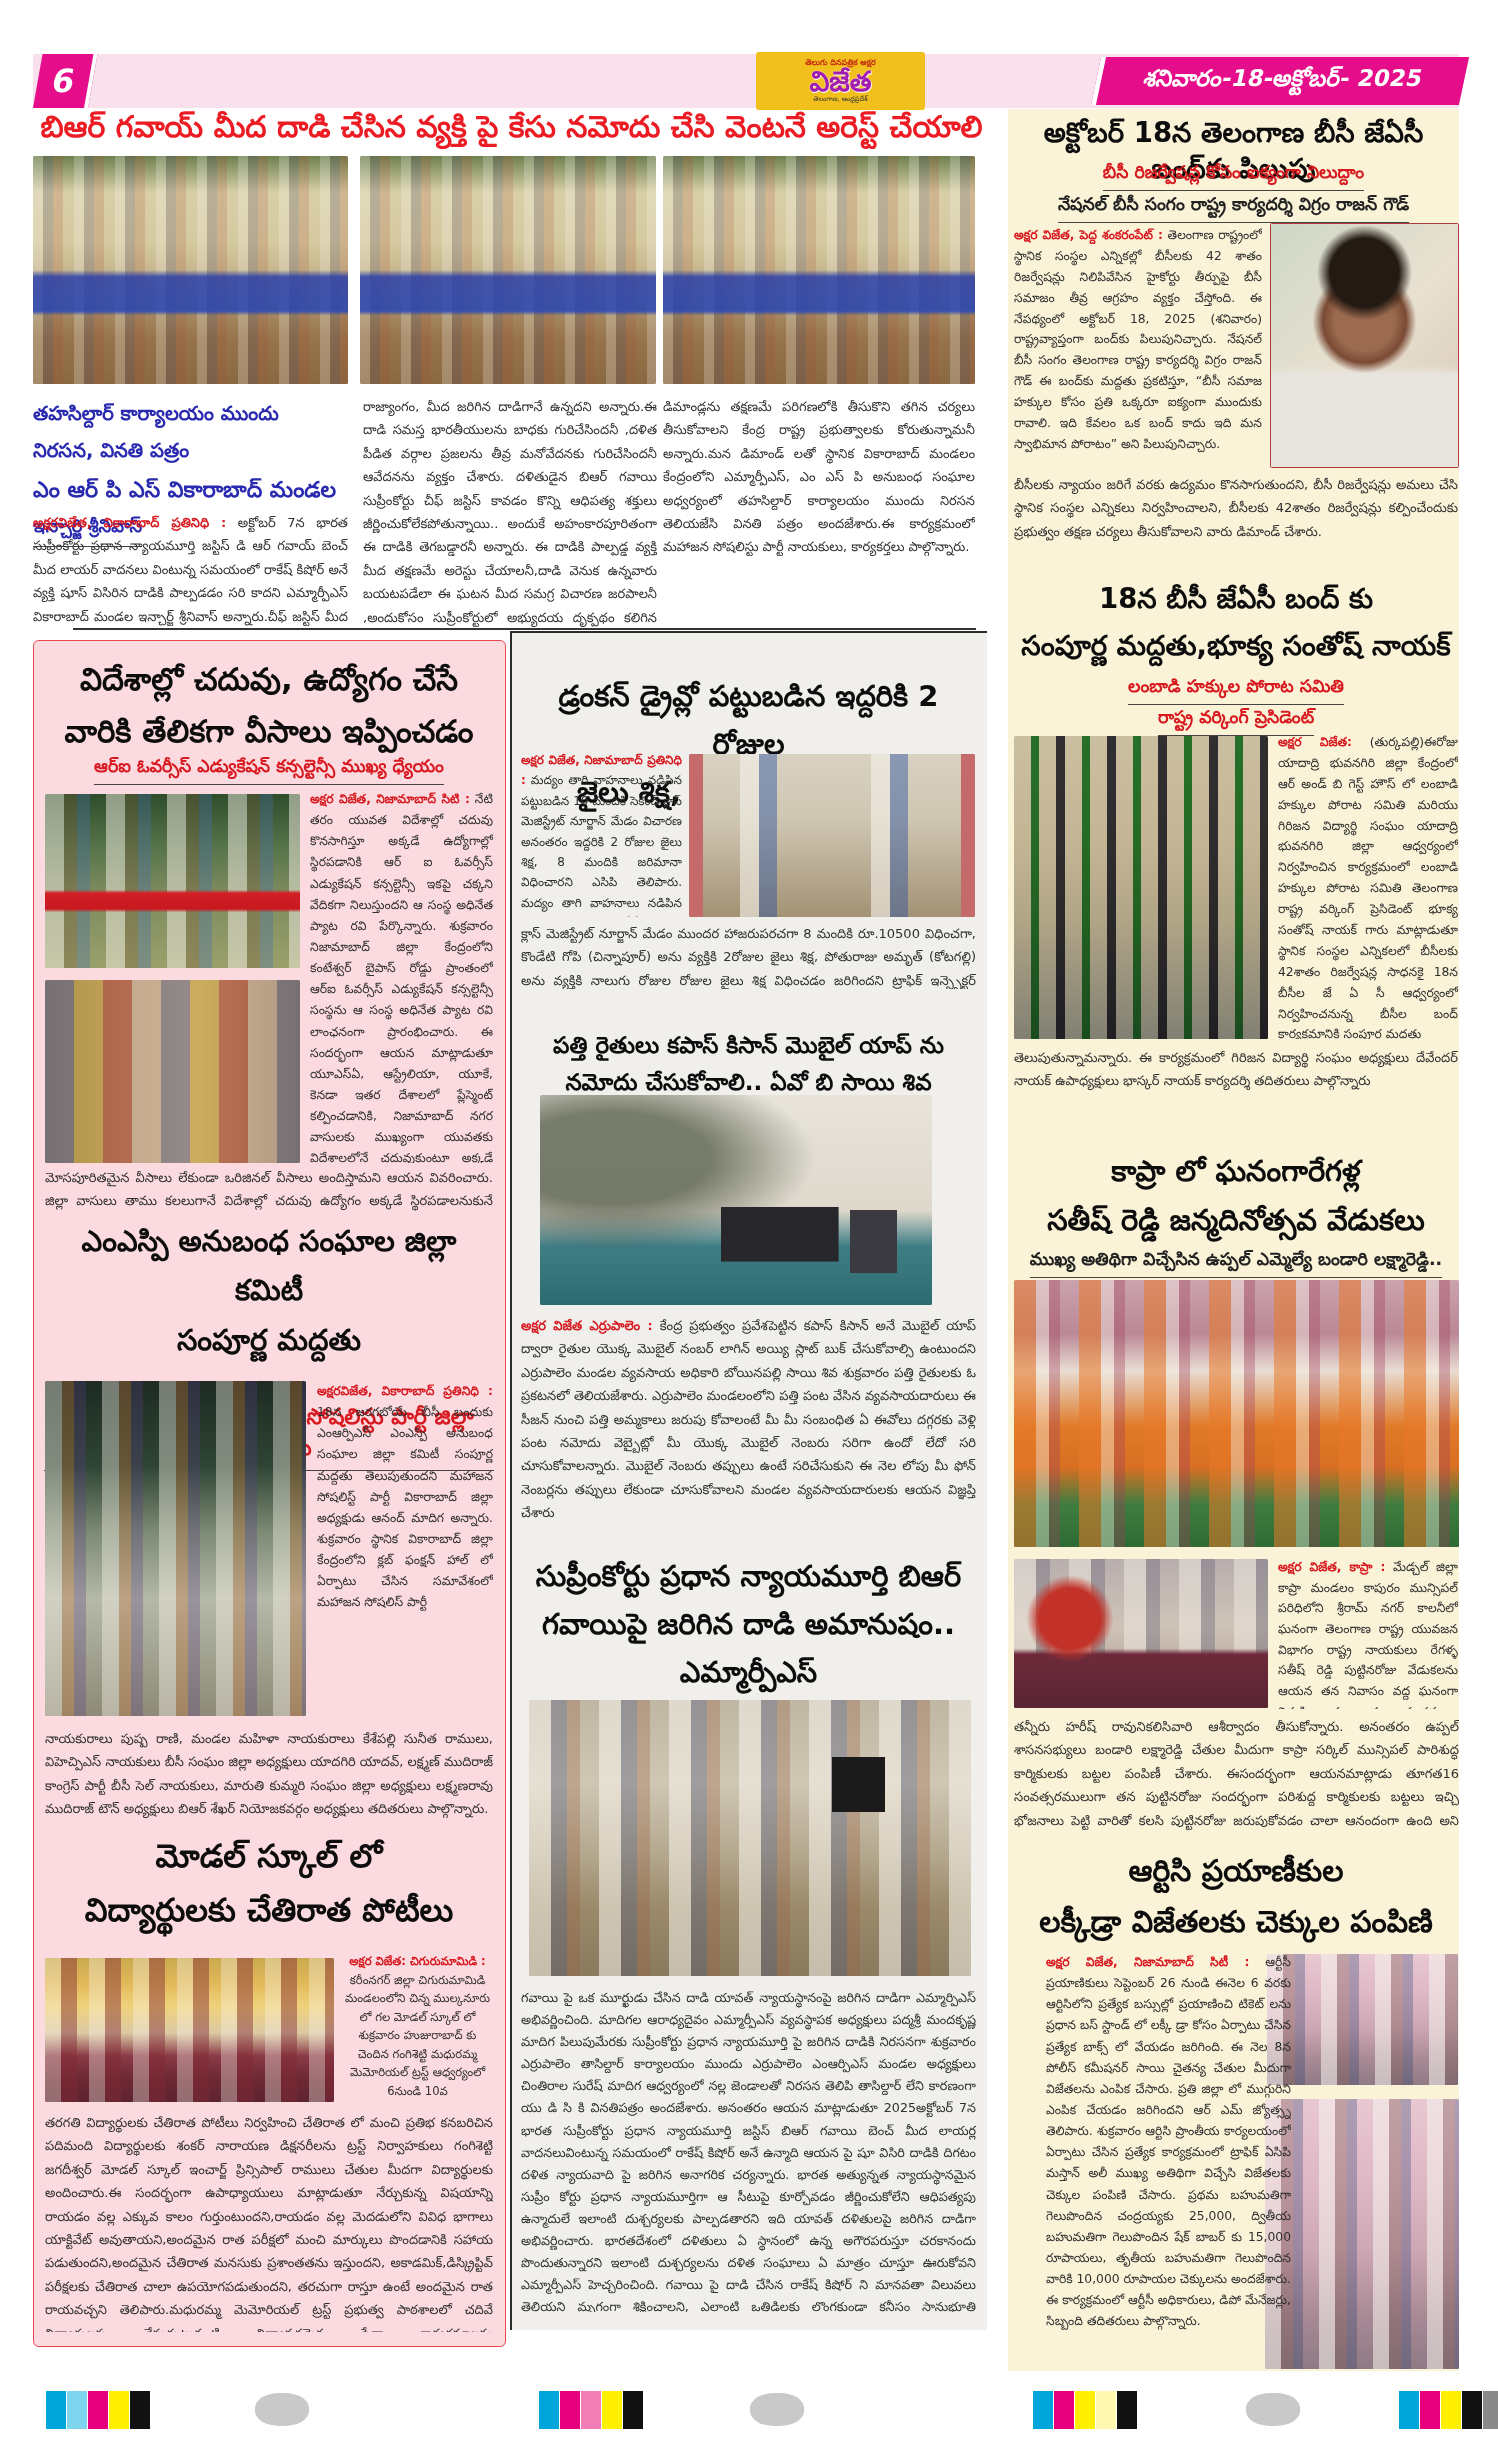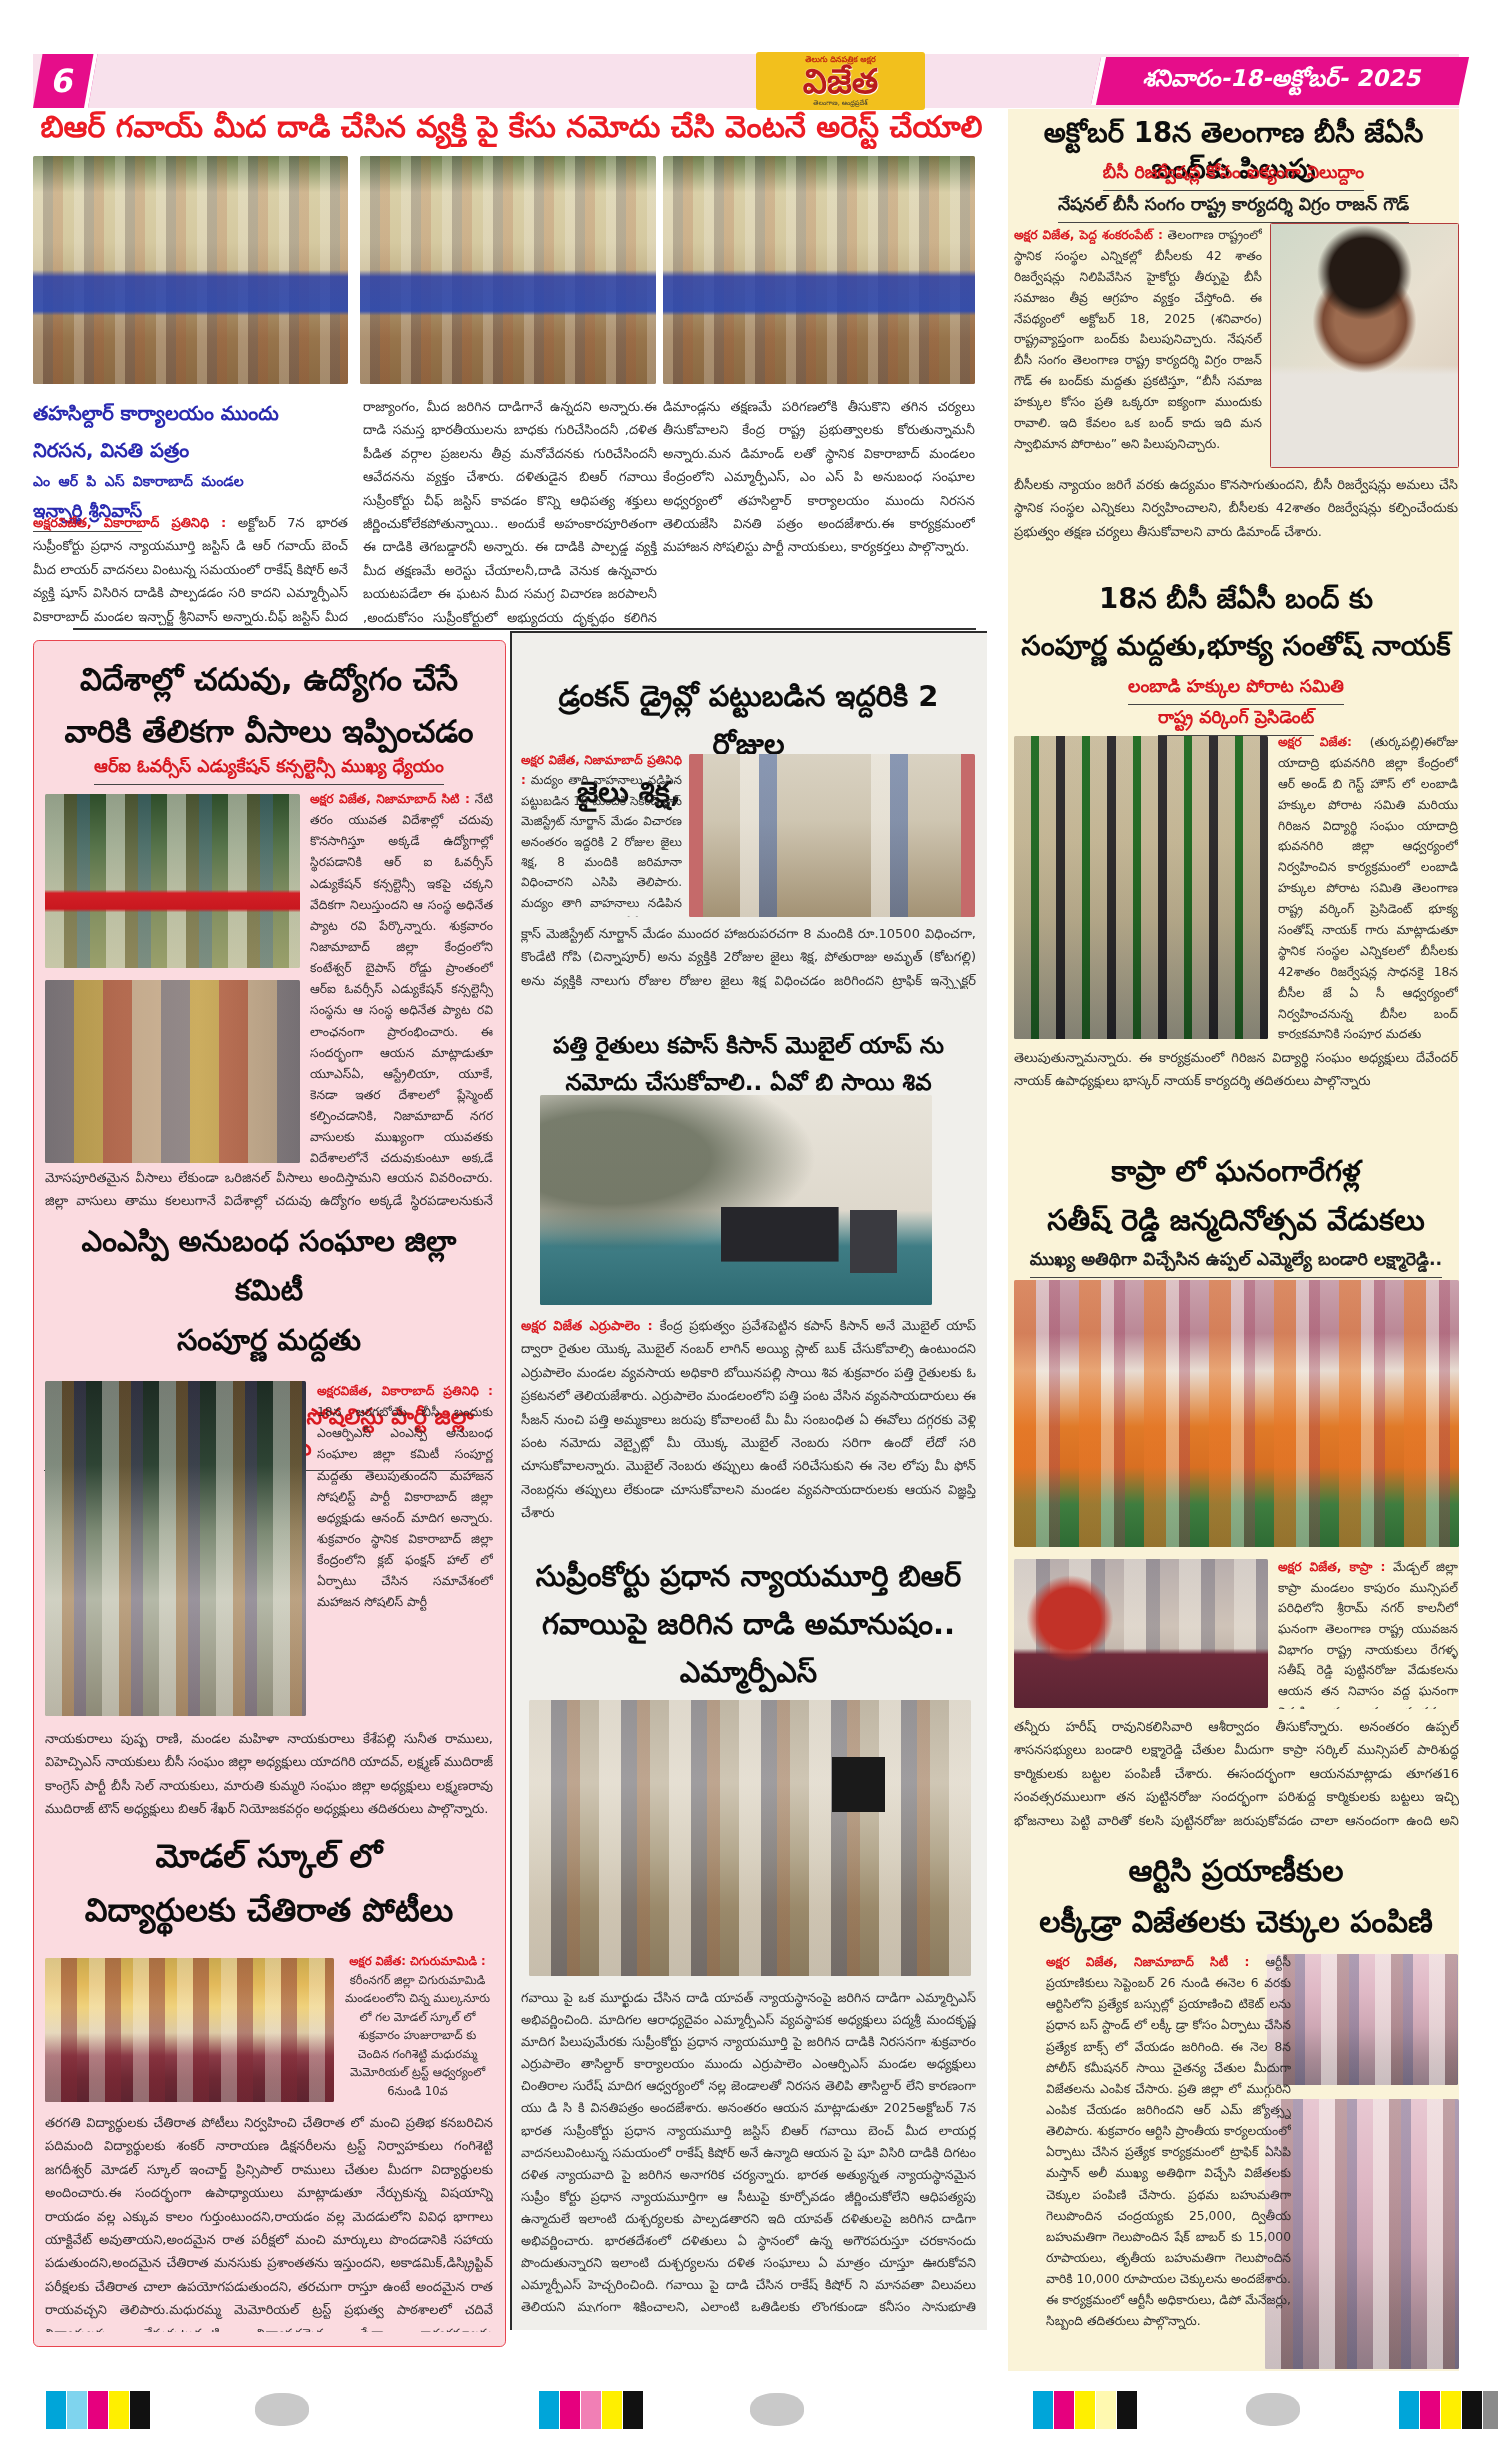--- a/index.html
+++ b/index.html
@@ -8,21 +8,21 @@
   .abs{position:absolute;}
 
   
   .mast-band{left:33px;top:54px;width:1426px;height:54px;background:#f8e1ec;}
   .pagenum{left:33px;top:54px;width:51px;height:54px;background:#e60d8a;transform:skewX(-10deg);
            transform-origin:bottom left;display:flex;align-items:center;justify-content:center;
            color:#fff;font-size:32px;font-weight:bold;border-right:4.4px solid #fff;}
   .logo{left:756px;top:52px;width:169px;height:58px;background:#f2c01d;border-radius:2.9px;
         display:flex;flex-direction:column;align-items:center;justify-content:center;line-height:1.05;}
   .logo-top{font-size:8px;color:#c22a12;font-weight:bold;}
-  .logo-main{font-size:34px;font-weight:800;color:#b91c1c;text-shadow:0 0 1.5px #ffffff,0.7px 0.7px 0 #ffffff;}
+  .logo-main{font-size:28px;font-weight:800;color:#a21caf;text-shadow:0 0 1.5px #ffffff,0.7px 0.7px 0 #ffffff;}
   .logo-sub{font-size:6.5px;color:#333;}
   .dateblk{left:1096px;top:57px;width:363px;height:48px;background:#e60d8a;transform:skewX(-12deg);
            display:flex;align-items:center;justify-content:center;color:#fff;font-size:23px;font-weight:800;
            border-left:5.8px solid #fff;}
   .main-headline{left:40px;top:109px;width:943px;text-align:center;color:#ec1c24;font-weight:800;
                  font-size:30px;line-height:1.2;}
 
   
   .hl-black{color:#0d0d0d;font-weight:800;text-align:center;}
   .subhead-red{color:#d81920;font-weight:700;text-align:center;}
@@ -113,21 +113,21 @@
 
   <div class="abs main-headline">బిఆర్ గవాయ్ మీద దాడి చేసిన వ్యక్తి పై కేసు నమోదు చేసి వెంటనే అరెస్ట్ చేయాలి</div>
 
   <div class="abs photo ph-building" style="left:33px;top:156px;width:315px;height:228px;"></div>
   <div class="abs photo ph-building" style="left:360px;top:156px;width:296px;height:228px;"></div>
   <div class="abs photo ph-building" style="left:663px;top:156px;width:312px;height:228px;"></div>
 
   <div class="abs" style="left:33px;top:395px;width:315px;">
     <div class="blue-line" style="font-size:19.6px;line-height:1.9;">తహసిల్దార్ కార్యాలయం ముందు</div>
     <div class="blue-line" style="font-size:19.6px;line-height:1.9;">నిరసన, వినతి పత్రం</div>
-    <div class="blue-line" style="font-size:14px;line-height:1.9;font-family:Liberation Mono, monospace;">ఎం ఆర్ పి ఎస్ వికారాబాద్ మండల</div>
+    <div class="blue-line" style="font-size:22px;line-height:1.9;">ఎం ఆర్ పి ఎస్ వికారాబాద్ మండల</div>
     <div class="blue-line" style="font-size:18px;line-height:1.7;"><span class="rule-under">ఇన్చార్జి శ్రీనివాస్</span></div>
   </div>
   <div class="abs body-txt" style="left:33px;top:511px;width:315px;height:122px;">
     <span class="byline">అక్షరవిజేత, వికారాబాద్ ప్రతినిధి :</span>
     <span>అక్టోబర్ 7న భారత సుప్రీంకోర్టు ప్రధాన న్యాయమూర్తి జస్టిస్ డి ఆర్ గవాయ్ బెంచ్ మీద లాయర్ వాదనలు వింటున్న సమయంలో రాకేష్ కిషోర్ అనే వ్యక్తి షూస్ విసిరిన దాడికి పాల్పడడం సరి కాదని ఎమ్మార్పీఎస్ వికారాబాద్ మండల ఇన్చార్జ్ శ్రీనివాస్ అన్నారు.చీఫ్ జస్టిస్ మీద జరిగిన దాడి అనాగరికమైందనీ ,ఈ దాడి అప్రజాస్వామిక స్ఫూర్తి,</span>
   </div>
   <div class="abs body-txt" style="left:363px;top:395px;width:294px;height:239px;">రాజ్యాంగం, మీద జరిగిన దాడిగానే ఉన్నదని అన్నారు.ఈ దాడి సమస్త భారతీయులను బాధకు గురిచేసిందనీ ,దళిత పీడిత వర్గాల ప్రజలను తీవ్ర మనోవేదనకు గురిచేసిందనీ ఆవేదనను వ్యక్తం చేశారు. దళితుడైన బిఆర్ గవాయి సుప్రీంకోర్టు చీఫ్ జస్టిస్ కావడం కొన్ని ఆధిపత్య శక్తులు జీర్ణించుకోలేకపోతున్నాయి.. అందుకే అహంకారపూరితంగా ఈ దాడికి తెగబడ్డారనీ అన్నారు. ఈ దాడికి పాల్పడ్డ వ్యక్తి మీద తక్షణమే అరెస్టు చేయాలనీ,దాడి వెనుక ఉన్నవారు బయటపడేలా ఈ ఘటన మీద సమగ్ర విచారణ జరపాలనీ ,అందుకోసం సుప్రీంకోర్టులో అభ్యుదయ దృక్పథం కలిగిన రిటైర్డ్ జడ్జిలను నియమించాలనీ అన్నారు.</div>
   <div class="abs body-txt" style="left:663px;top:395px;width:312px;height:239px;">డిమాండ్లను తక్షణమే పరిగణలోకి తీసుకొని తగిన చర్యలు తీసుకోవాలని కేంద్ర రాష్ట్ర ప్రభుత్వాలకు కోరుతున్నామనీ అన్నారు.మన డిమాండ్ లతో స్థానిక వికారాబాద్ మండలం కేంద్రంలోని ఎమ్మార్పీఎస్, ఎం ఎస్ పి అనుబంధ సంఘాల అధ్వర్యంలో తహసిల్దార్ కార్యాలయం ముందు నిరసన తెలియజేసి వినతి పత్రం అందజేశారు.ఈ కార్యక్రమంలో మహాజన సోషలిస్టు పార్టీ నాయకులు, కార్యకర్తలు పాల్గొన్నారు.</div>
 
   <div class="abs divider" style="left:73px;top:628px;width:903px;height:1.5px;"></div>

